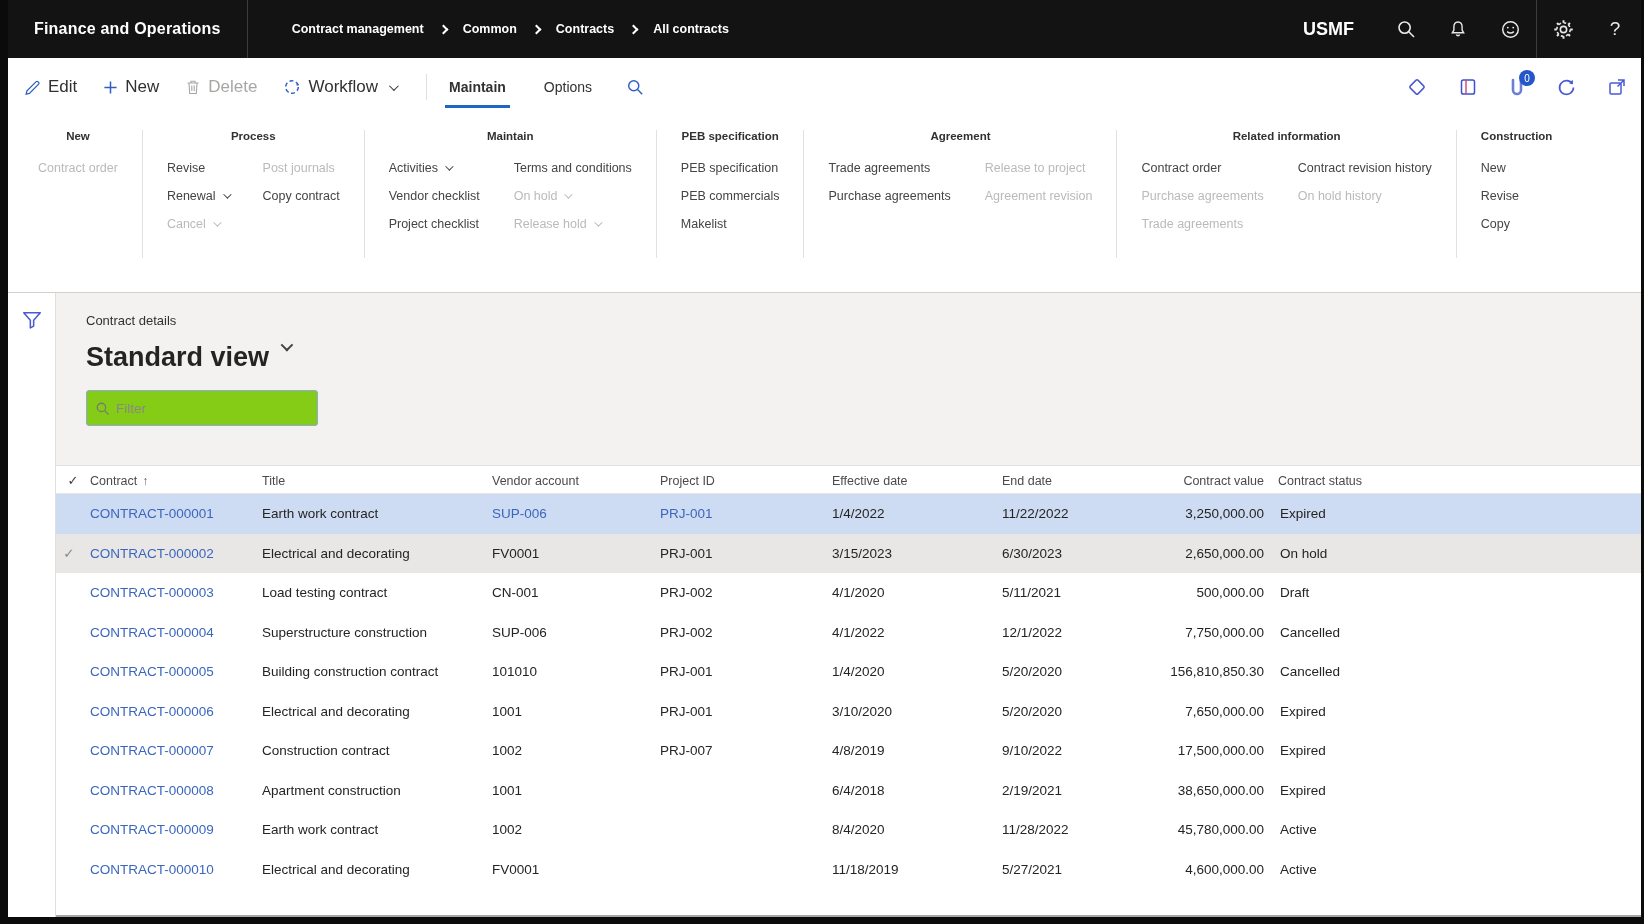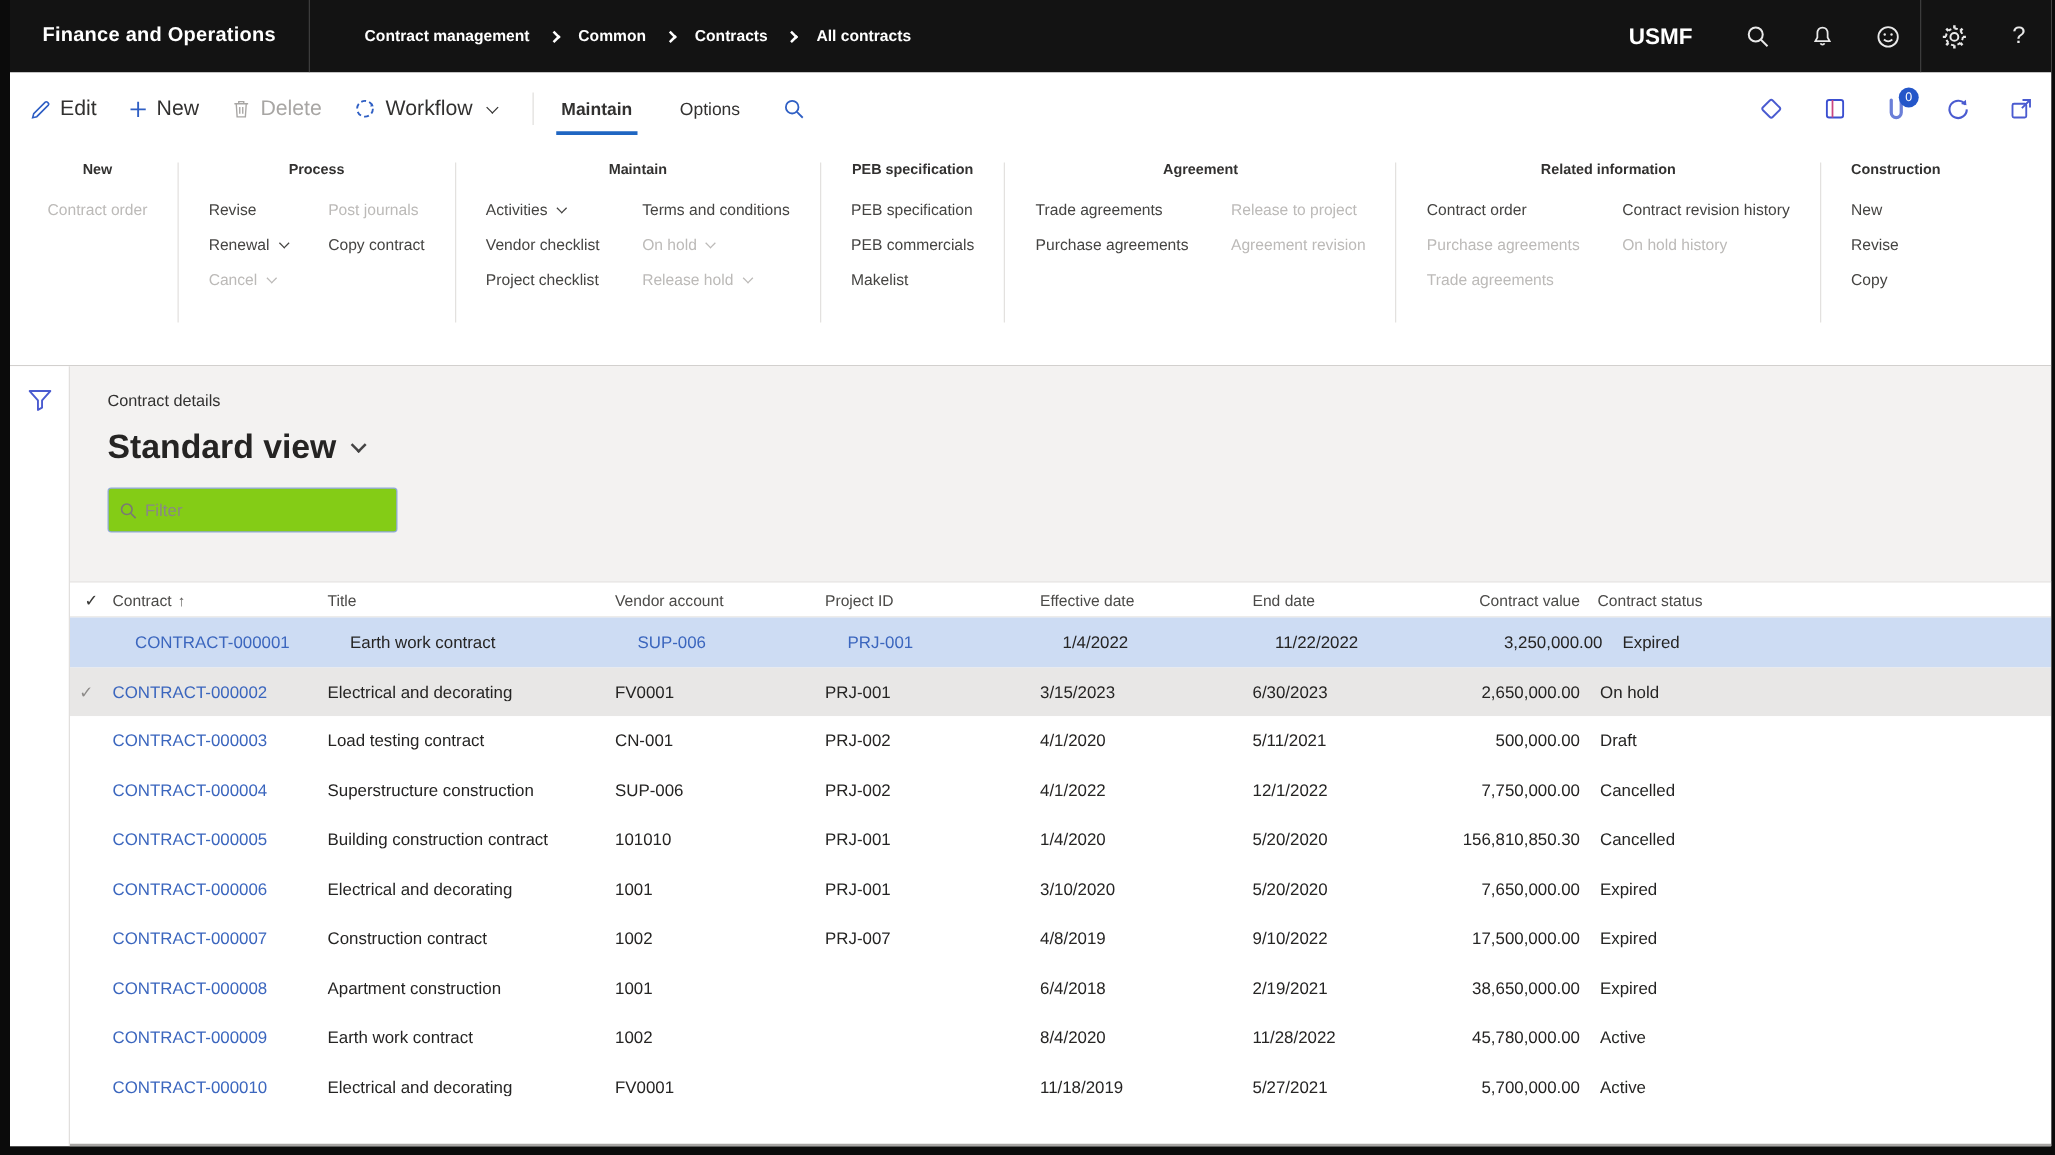--- a/index.html
+++ b/index.html
@@ -51,36 +51,36 @@
   .ritem .chev-d { width:6px; height:6px; margin-left:7px; }
   .ritem.disabled { color:#bcbab8; cursor:default; }
 
   
   .content { flex:1; display:flex; min-height:0; }
   .rail { width:48px; background:#fff; border-right:1px solid #e1dfdd; padding-top:16px;
           display:flex; justify-content:center; flex-shrink:0; }
   .main { flex:1; display:flex; flex-direction:column; background:#f3f2f1; min-width:0; }
   .page-head { height:172px; padding:20px 0 0 30px; flex-shrink:0; }
   .section-label { font-size:13px; color:#323130; }
-  .view-title { margin-top:14px; font-size:27px; font-weight:bold; color:#252423; display:flex; align-items:center; cursor:pointer; }
+  .view-title { margin-top:14px; font-size:27px; font-weight:bold; color:#252423; display:flex; cursor:pointer; }
   .view-title .chev-d { width:9px; height:9px; border-width:2px; margin-left:12px; color:#444; }
   .filterbox { margin-top:17px; width:232px; height:36px; background:#84cc16; border:1px solid #8fa8d9;
                border-radius:3px; display:flex; align-items:center; padding:0 8px; gap:6px; }
   .filterbox input { border:none; outline:none; flex:1; font-family:inherit; font-size:13.5px; color:#333; background:transparent; }
   .filterbox input::placeholder { color:#8a8886; }
 
   .grid-area { flex:1; background:#fff; border-top:1px solid #e3e1df; border-bottom:2px solid #a8a6a4; overflow:hidden; }
   .grid-head, .grow { display:grid; grid-template-columns:34px 172px 230px 168px 172px 170px 158px 118px 165px; }
   .grid-head { height:26px; align-items:center; border-bottom:1px solid #e8e6e4; margin-top:2px; }
   .hcell { font-size:12.5px; color:#4b4a48; display:flex; align-items:center; gap:5px; cursor:pointer; white-space:nowrap; }
   .hcell.right { justify-content:flex-end; padding-right:14px; }
   .sort { font-size:12px; color:#605e5c; }
   .checkcell { justify-content:center; display:flex; align-items:center; font-size:13px; color:#3a3a38; }
   .grow { height:39.5px; align-items:center; background:#fff; cursor:default; }
-  .grow.sel { background:#cddcf3;padding-left:18px; }
+  .grow.sel { background:#cddcf3; }
   .grow.chk { background:#e8e7e6; }
   .grow.chk .checkcell { color:#8d8b89; }
   .cell { font-size:13.5px; color:#252423; white-space:nowrap; overflow:hidden; text-overflow:ellipsis; padding-right:8px; }
   .cell.link { color:#3b66be; cursor:pointer; }
   .cell.value { text-align:right; padding-right:14px; }
   .cell.status { padding-left:2px; }
 </style>
 </head>
 <body>
 
@@ -515,20 +515,20 @@
               <div class="cell status">Active</div>
             </div>
             <div class="grow">
               <div class="cell checkcell"></div>
               <div class="cell contract link">CONTRACT-000010</div>
               <div class="cell title">Electrical and decorating</div>
               <div class="cell vendor">FV0001</div>
               <div class="cell project"></div>
               <div class="cell effective">11/18/2019</div>
               <div class="cell end">5/27/2021</div>
-              <div class="cell value">5,700,000.00</div>
+              <div class="cell value">4,600,000.00</div>
               <div class="cell status">Active</div>
             </div>
           </div>
       </div>
     </main>
   </div>
 </div>
 
 </body></html>

